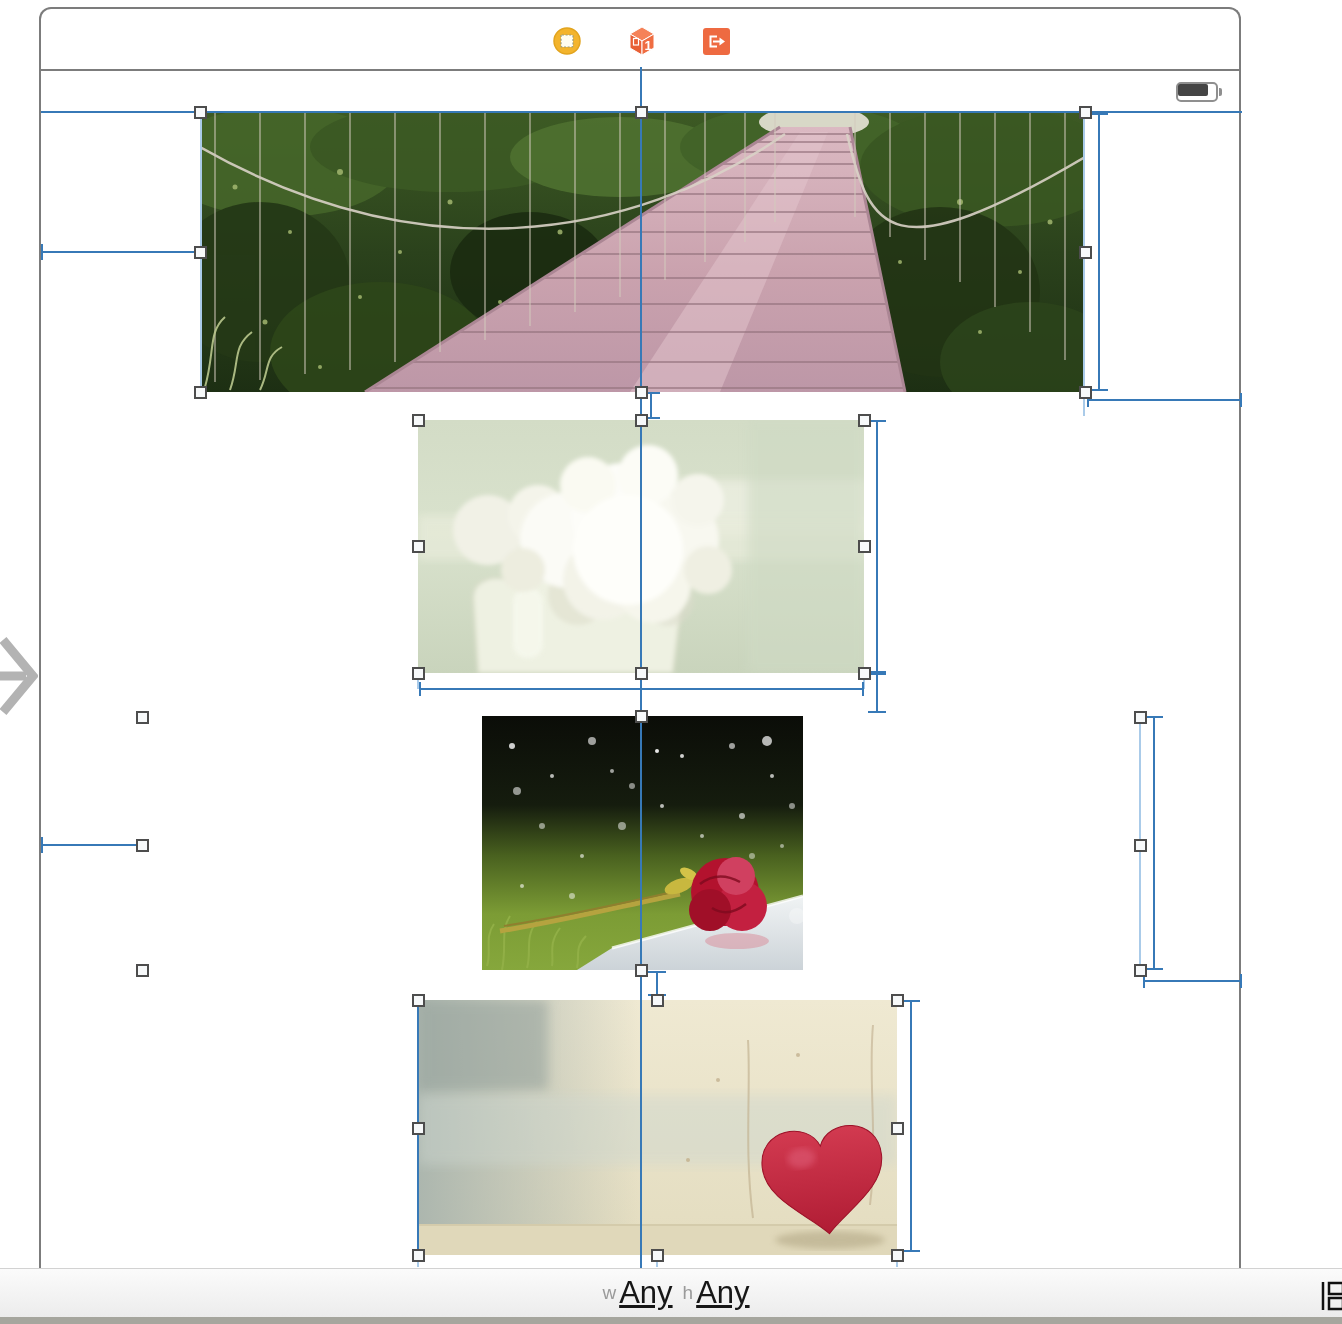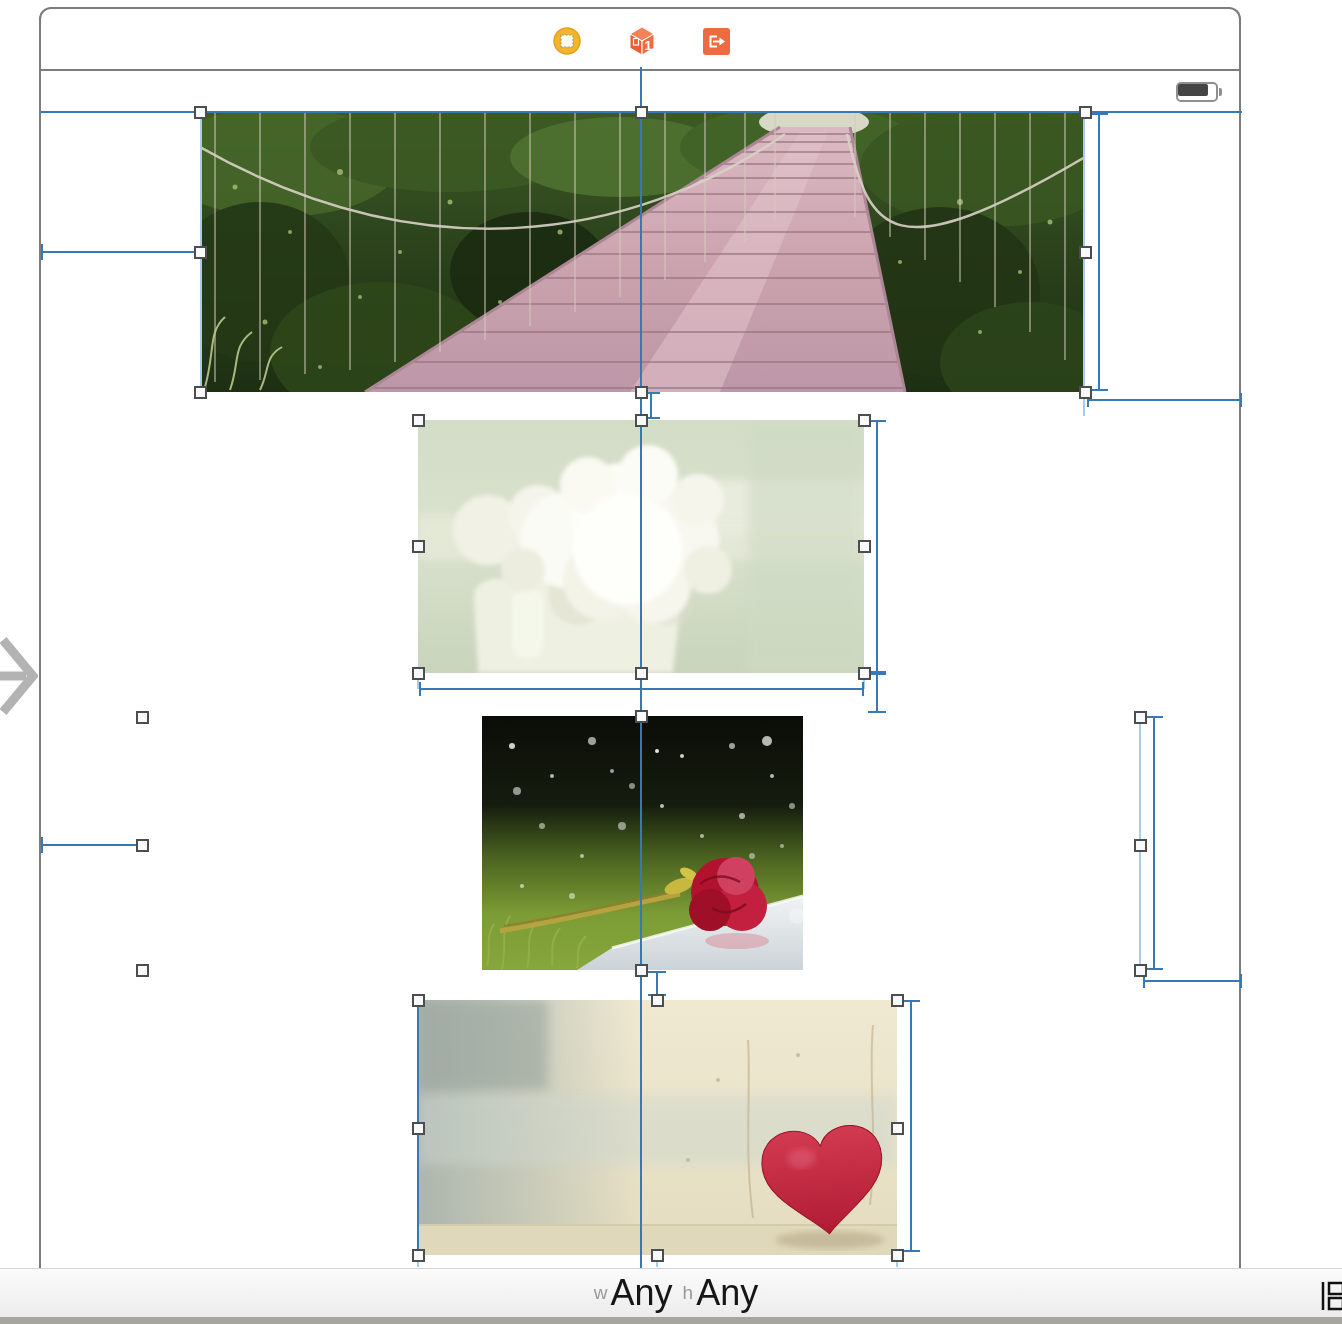--- a/index.html
+++ b/index.html
@@ -30,21 +30,21 @@
   .lead{position:absolute;height:2px;background:#3779b7;z-index:20;}
   .lead::before{content:"";position:absolute;left:0;top:-7px;width:2px;height:16px;background:#3779b7;}
   
   .hd{position:absolute;width:9px;height:9px;margin:-6px 0 0 -6px;background:#f7f9fa;
       border:2px solid #4d4d4d;z-index:30;}
   
   .size-bar{position:absolute;left:0;top:1268px;width:1342px;height:49px;z-index:40;
             background:linear-gradient(#fbfbfb,#ececec);border-top:1px solid #d2d2d2;
             display:flex;align-items:center;justify-content:center;box-sizing:border-box;}
   .size-bar .lab{font-size:19px;color:#9a9a9a;margin:0 3px 0 10px;}
-  .size-bar .val{font-size:36px;color:#161616;}
+  .size-bar .val{font-size:31px;color:#161616;text-decoration:underline;}
   .win-strip{position:absolute;left:0;top:1317px;width:1342px;height:7px;background:#a6a69e;z-index:41;}
   .outline-toggle{position:absolute;left:1320px;top:1280px;width:22px;height:32px;z-index:42;}
   .entry-arrow{position:absolute;left:0;top:628px;width:38px;height:96px;z-index:5;}
 </style>
 </head>
 <body>
 
 <div id="root">
 
   <svg class="entry-arrow" viewBox="0 0 38 96">

